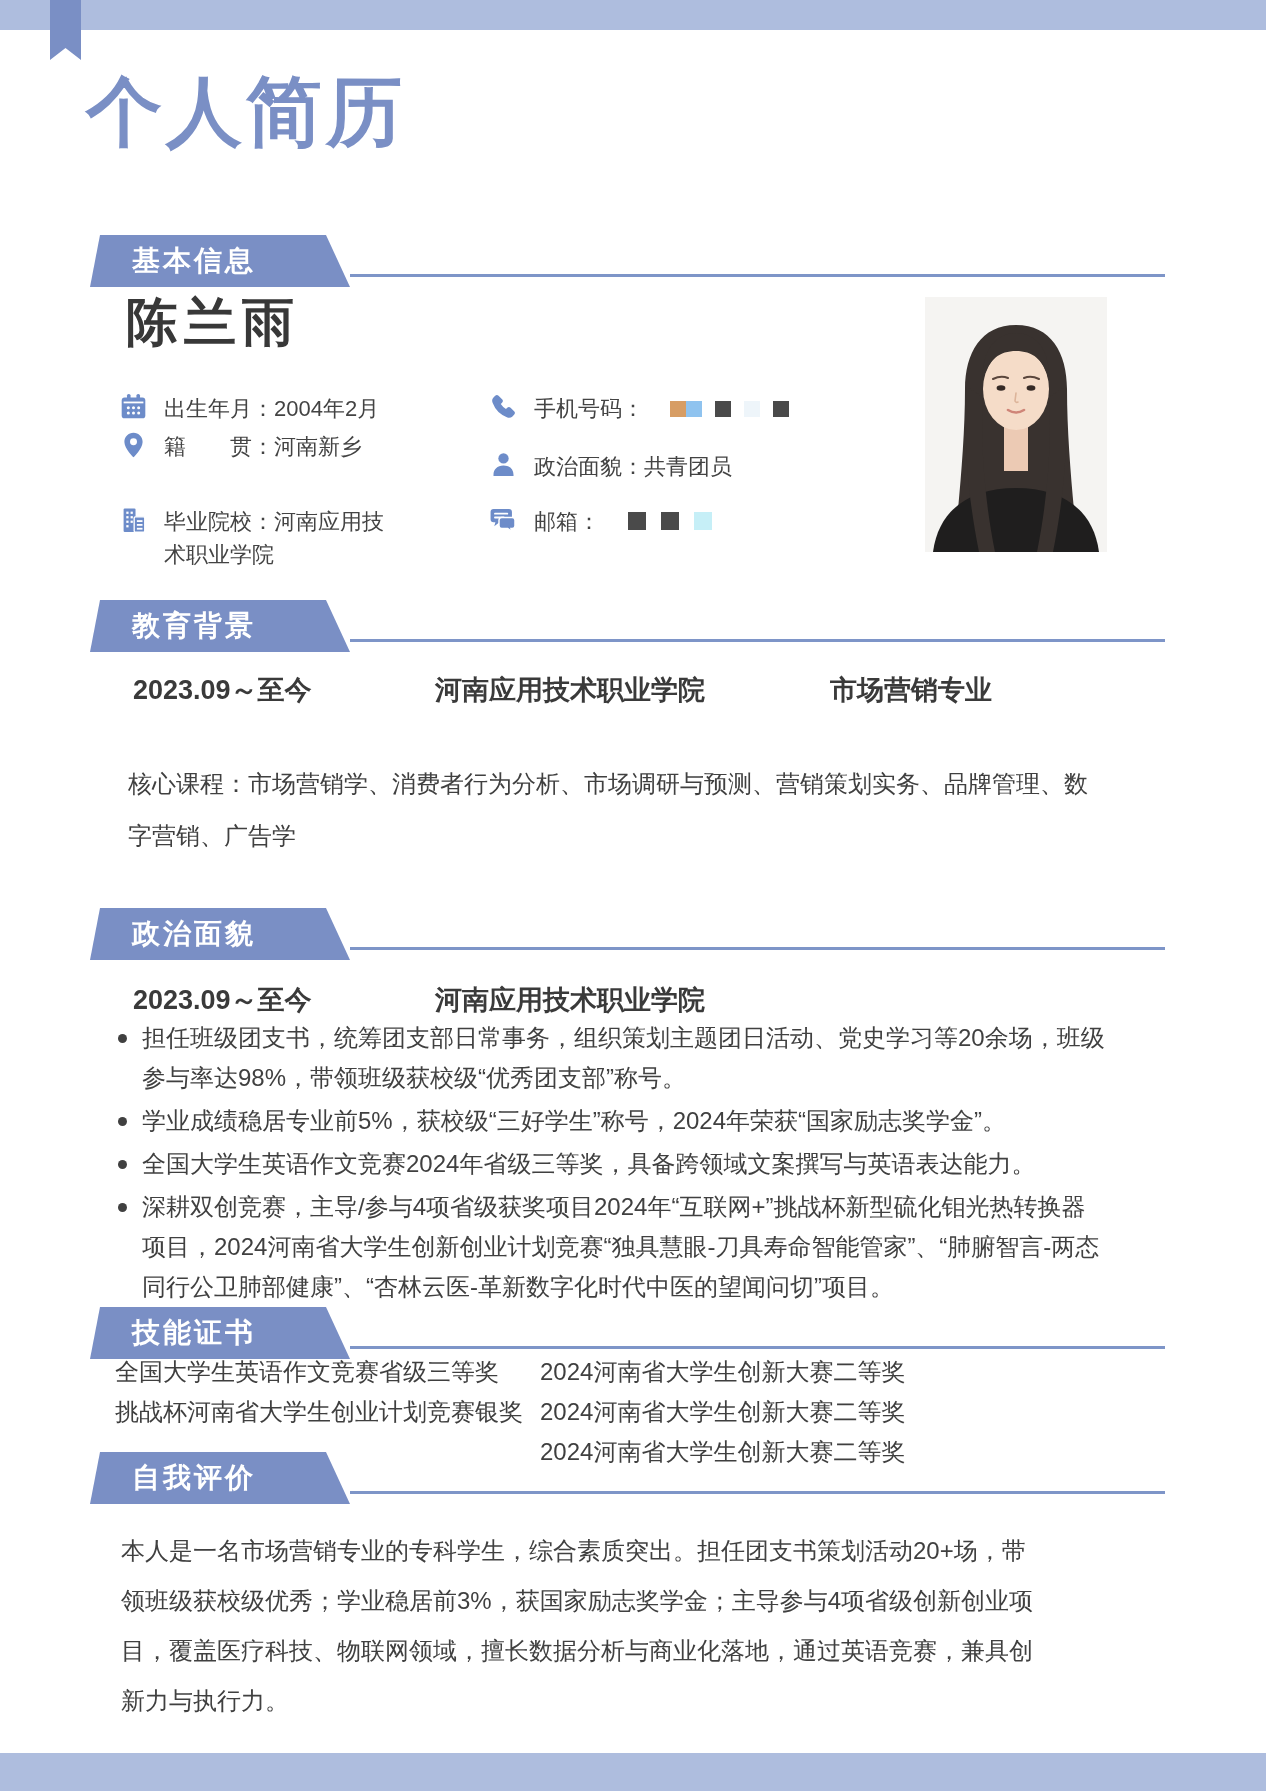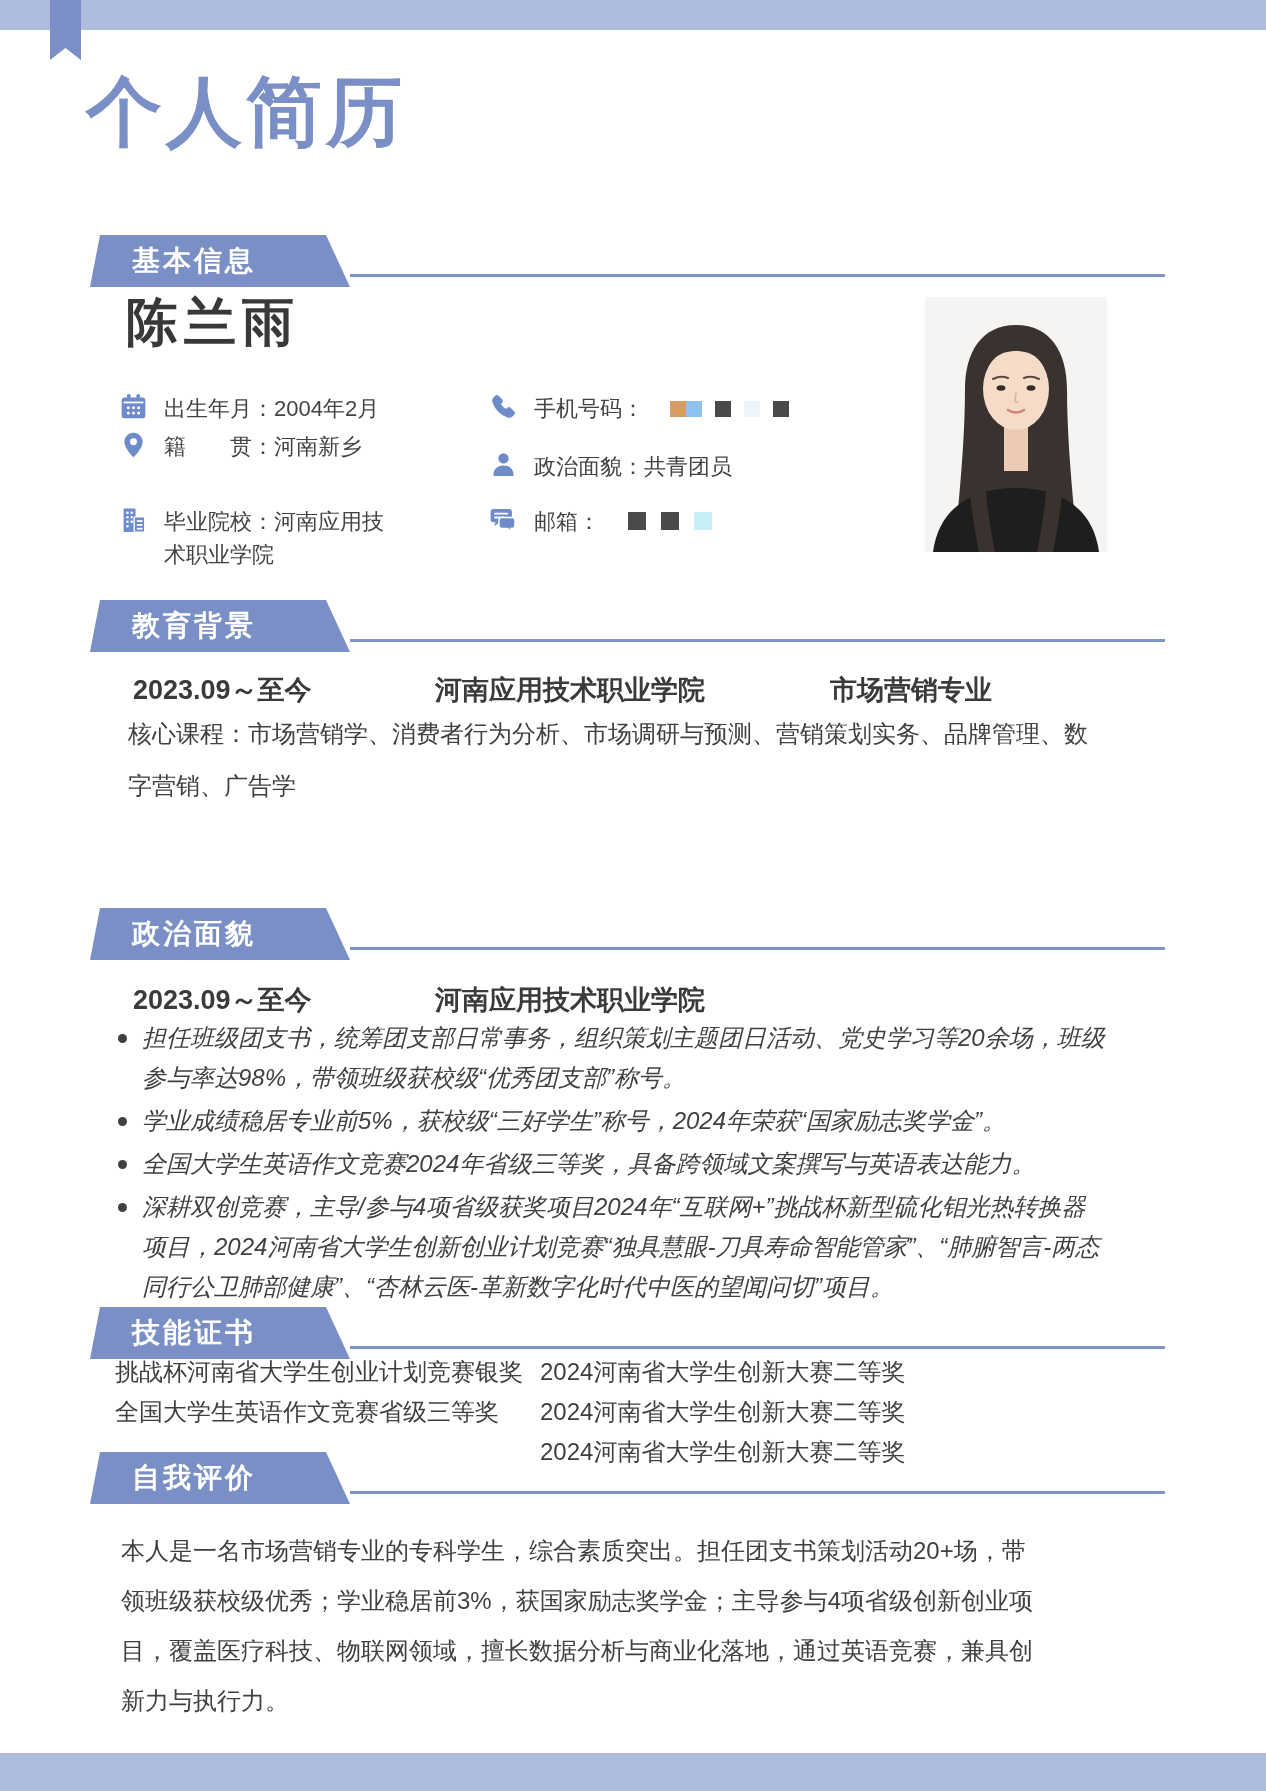--- a/index.html
+++ b/index.html
@@ -22,21 +22,21 @@
   .field .icon svg{width:27px;height:27px;display:block;}
   .field .txt{line-height:33px;}
   .wrapcol{width:236px;}
   .blk{display:inline-block;width:16px;height:16px;margin-left:13px;vertical-align:-1px;}
   .blk.joined{margin-left:0;}
   .blk.big{width:18px;height:18px;margin-left:15px;}
   .id-photo{position:absolute;left:925px;top:297px;width:182px;height:255px;}
   .row-strong{position:absolute;font-size:27px;font-weight:700;color:#3a3a3a;}
   .paragraph{position:absolute;font-size:24px;color:#404040;}
   .bullets{position:absolute;left:112px;top:1018px;width:995px;margin:0;padding:0;list-style:none;}
-  .bullets li{position:relative;padding-left:30px;font-size:24px;line-height:40px;color:#404040;margin-bottom:3px;font-style:italic;}
+  .bullets li{position:relative;padding-left:30px;font-size:24px;line-height:40px;color:#404040;margin-bottom:3px;}
   .bullets li::before{content:"";position:absolute;left:6px;top:16px;width:9px;height:9px;border-radius:50%;background:#404040;}
   .certcol p{margin:0;font-size:24px;line-height:40px;color:#3f3f3f;}
 </style>
 </head>
 <body>
 
 <div class="page" style="--accent: #7a8fc5; --band: #aebdde; --rule: #7e95c8;">
 
   <div class="top-bar"></div>
   <div class="bookmark"></div>
@@ -170,21 +170,21 @@
 
   <div class="sec-banner" style="top:592px">
     <span>教育背景</span>
   </div>
   <div class="sec-rule" style="top:639px"></div>
 
   <div class="row-strong" style="left:133px;top:672px">2023.09～至今</div>
   <div class="row-strong" style="left:435px;top:672px">河南应用技术职业学院</div>
   <div class="row-strong" style="left:830px;top:672px">市场营销专业</div>
 
-  <div class="paragraph" style="left:128px;top:708px;width:965px;line-height:52px">核心课程：市场营销学、消费者行为分析、市场调研与预测、营销策划实务、品牌管理、数字营销、广告学</div>
+  <div class="paragraph" style="left:128px;top:758px;width:965px;line-height:52px">核心课程：市场营销学、消费者行为分析、市场调研与预测、营销策划实务、品牌管理、数字营销、广告学</div>
 
   <div class="sec-banner" style="top:900px">
     <span>政治面貌</span>
   </div>
   <div class="sec-rule" style="top:947px"></div>
 
   <div class="row-strong" style="left:133px;top:982px">2023.09～至今</div>
   <div class="row-strong" style="left:435px;top:982px">河南应用技术职业学院</div>
 
   <ul class="bullets">
@@ -193,22 +193,22 @@
     <li>全国大学生英语作文竞赛2024年省级三等奖，具备跨领域文案撰写与英语表达能力。</li>
     <li>深耕双创竞赛，主导/参与4项省级获奖项目2024年“互联网+”挑战杯新型硫化钼光热转换器项目，2024河南省大学生创新创业计划竞赛“独具慧眼-刀具寿命智能管家”、“肺腑智言-两态同行公卫肺部健康”、“杏林云医-革新数字化时代中医的望闻问切”项目。</li>
   </ul>
 
   <div class="sec-banner" style="top:1299px">
     <span>技能证书</span>
   </div>
   <div class="sec-rule" style="top:1346px"></div>
 
   <div class="certcol" style="position:absolute;left:115px;top:1352px">
+    <p>全国大学生英语作文竞赛省级三等奖</p>
     <p>挑战杯河南省大学生创业计划竞赛银奖</p>
-    <p>全国大学生英语作文竞赛省级三等奖</p>
   </div>
   <div class="certcol" style="position:absolute;left:540px;top:1352px">
     <p>2024河南省大学生创新大赛二等奖</p>
     <p>2024河南省大学生创新大赛二等奖</p>
     <p>2024河南省大学生创新大赛二等奖</p>
   </div>
 
   <div class="sec-banner" style="top:1444px">
     <span>自我评价</span>
   </div>

